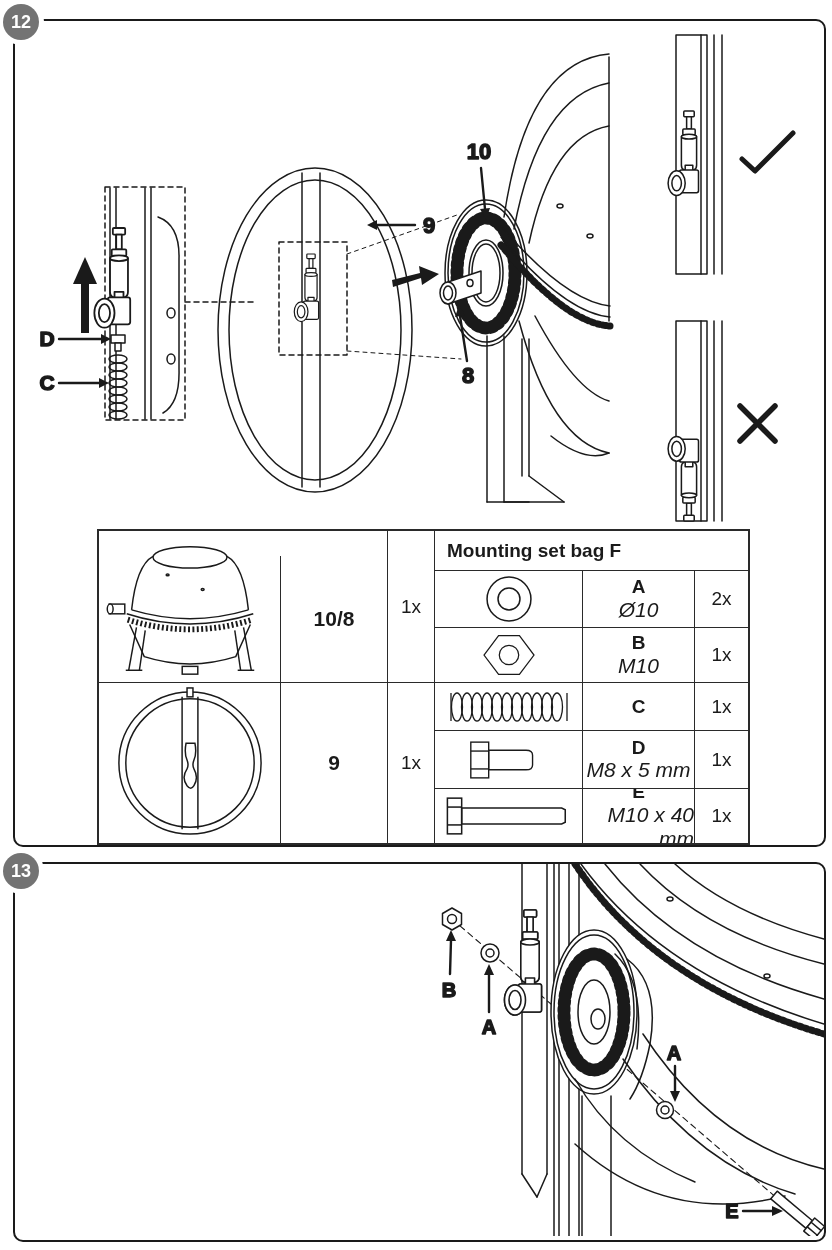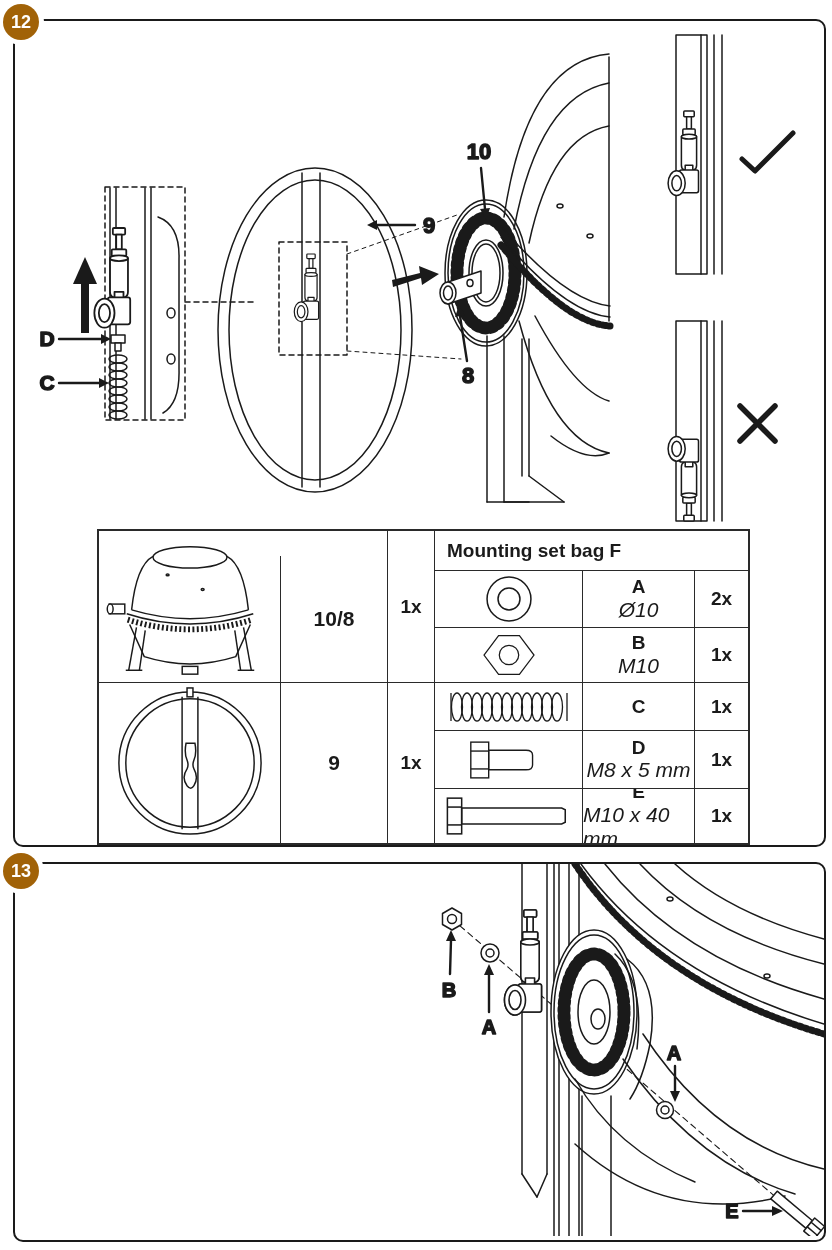--- a/index.html
+++ b/index.html
@@ -2,38 +2,38 @@
 <html><head>
 <meta charset="utf-8">
 <style>
   html,body{margin:0;padding:0;background:#fff;}
   .page{position:relative;width:832px;height:1250px;background:#fff;
         font-family:"Liberation Sans", sans-serif;color:#1a1a1a;overflow:hidden;}
   .panel{position:absolute;left:13px;width:809px;border:2px solid #1a1a1a;border-radius:10px;background:#fff;}
   .panel-12{top:19px;height:824px;}
   .panel-13{top:862px;height:376px;}
   .step-badge{position:absolute;width:36px;height:36px;border-radius:50%;
-      background:#a16207;color:#fff;font-weight:700;font-size:18px;
+      background:#737373;color:#fff;font-weight:700;font-size:18px;
       display:flex;align-items:center;justify-content:center;
       box-shadow:0 0 0 5px #fff;z-index:5;}
   .badge-12{left:3px;top:4px;}
   .badge-13{left:3px;top:853px;}
   svg text{font-family:"Liberation Sans", sans-serif;font-weight:700;fill:#1a1a1a;}
   .draw{position:absolute;left:0;top:0;}
   
   .parts-table{position:absolute;left:82px;top:508px;width:653px;height:316px;
       display:grid;box-sizing:border-box;border:2px solid #2a2a2a;
       grid-template-columns:181px 107px 47px 148px 112px 54px;
       grid-template-rows:39px 57px 55px 48px 58px 55px;}
-  .cell{display:flex;align-items:center;justify-content:center;box-sizing:border-box;overflow:hidden;}
+  .cell{display:flex;align-items:center;justify-content:center;box-sizing:border-box;overflow:hidden;text-align:right;}
   .bl{border-left:1.5px solid #2a2a2a;}
   .bt{border-top:1.5px solid #2a2a2a;}
   .hdr{justify-content:flex-start;padding-left:12px;font-weight:700;font-size:19px;}
   .plabel{font-weight:700;font-size:21px;}
-  .qty{font-weight:700;font-size:19px;}
+  .qty{font-weight:400;font-size:19px;}
   .idspec{flex-direction:column;line-height:1.15;}
   .pid{font-weight:700;font-size:19px;}
   .pspec{font-style:italic;font-size:21px;}
 </style>
 </head>
 <body>
 
 <div class="page">
 
   <div class="panel panel-12">

